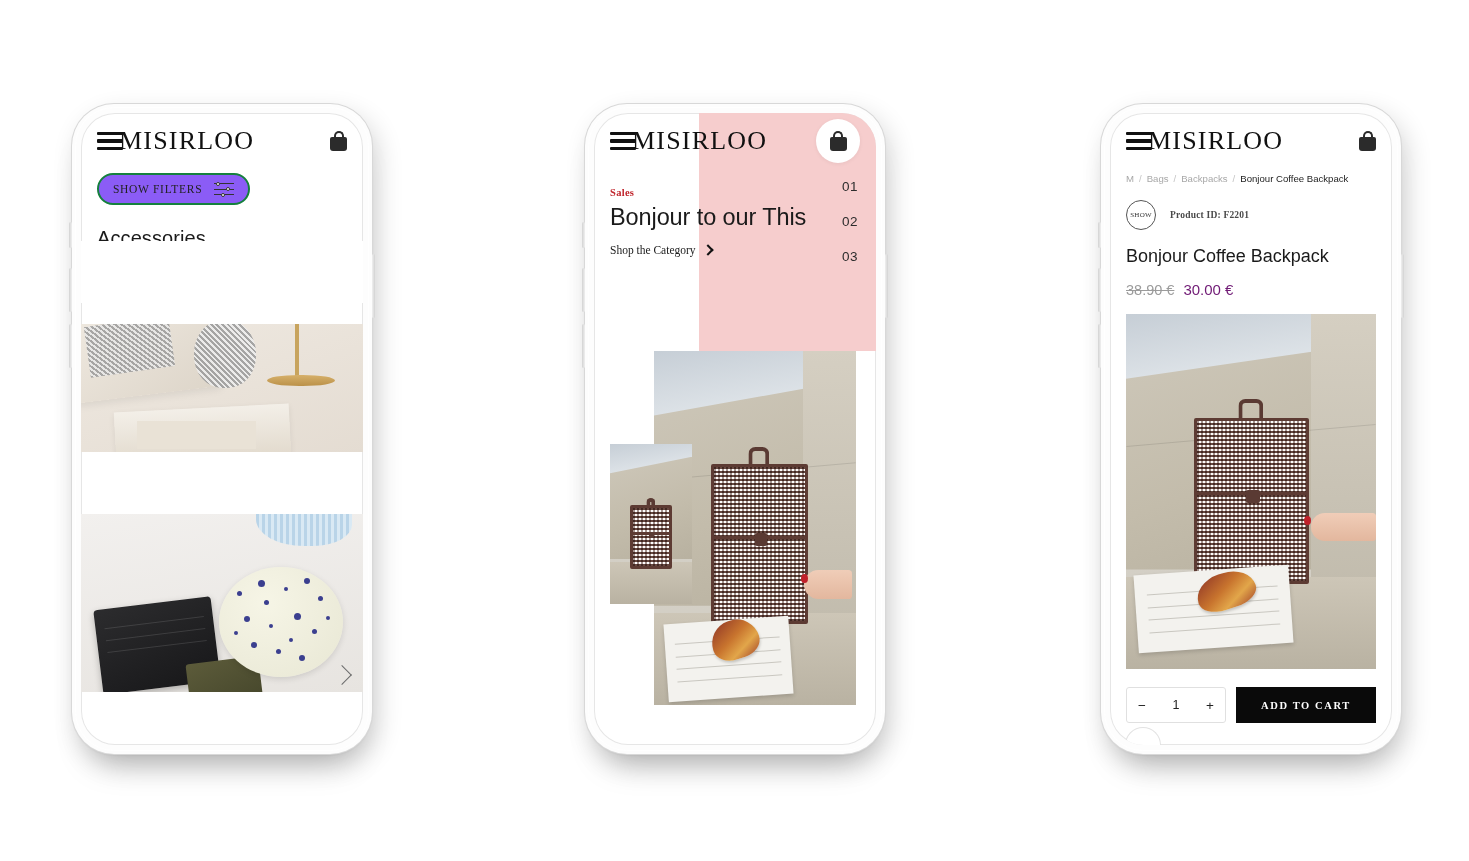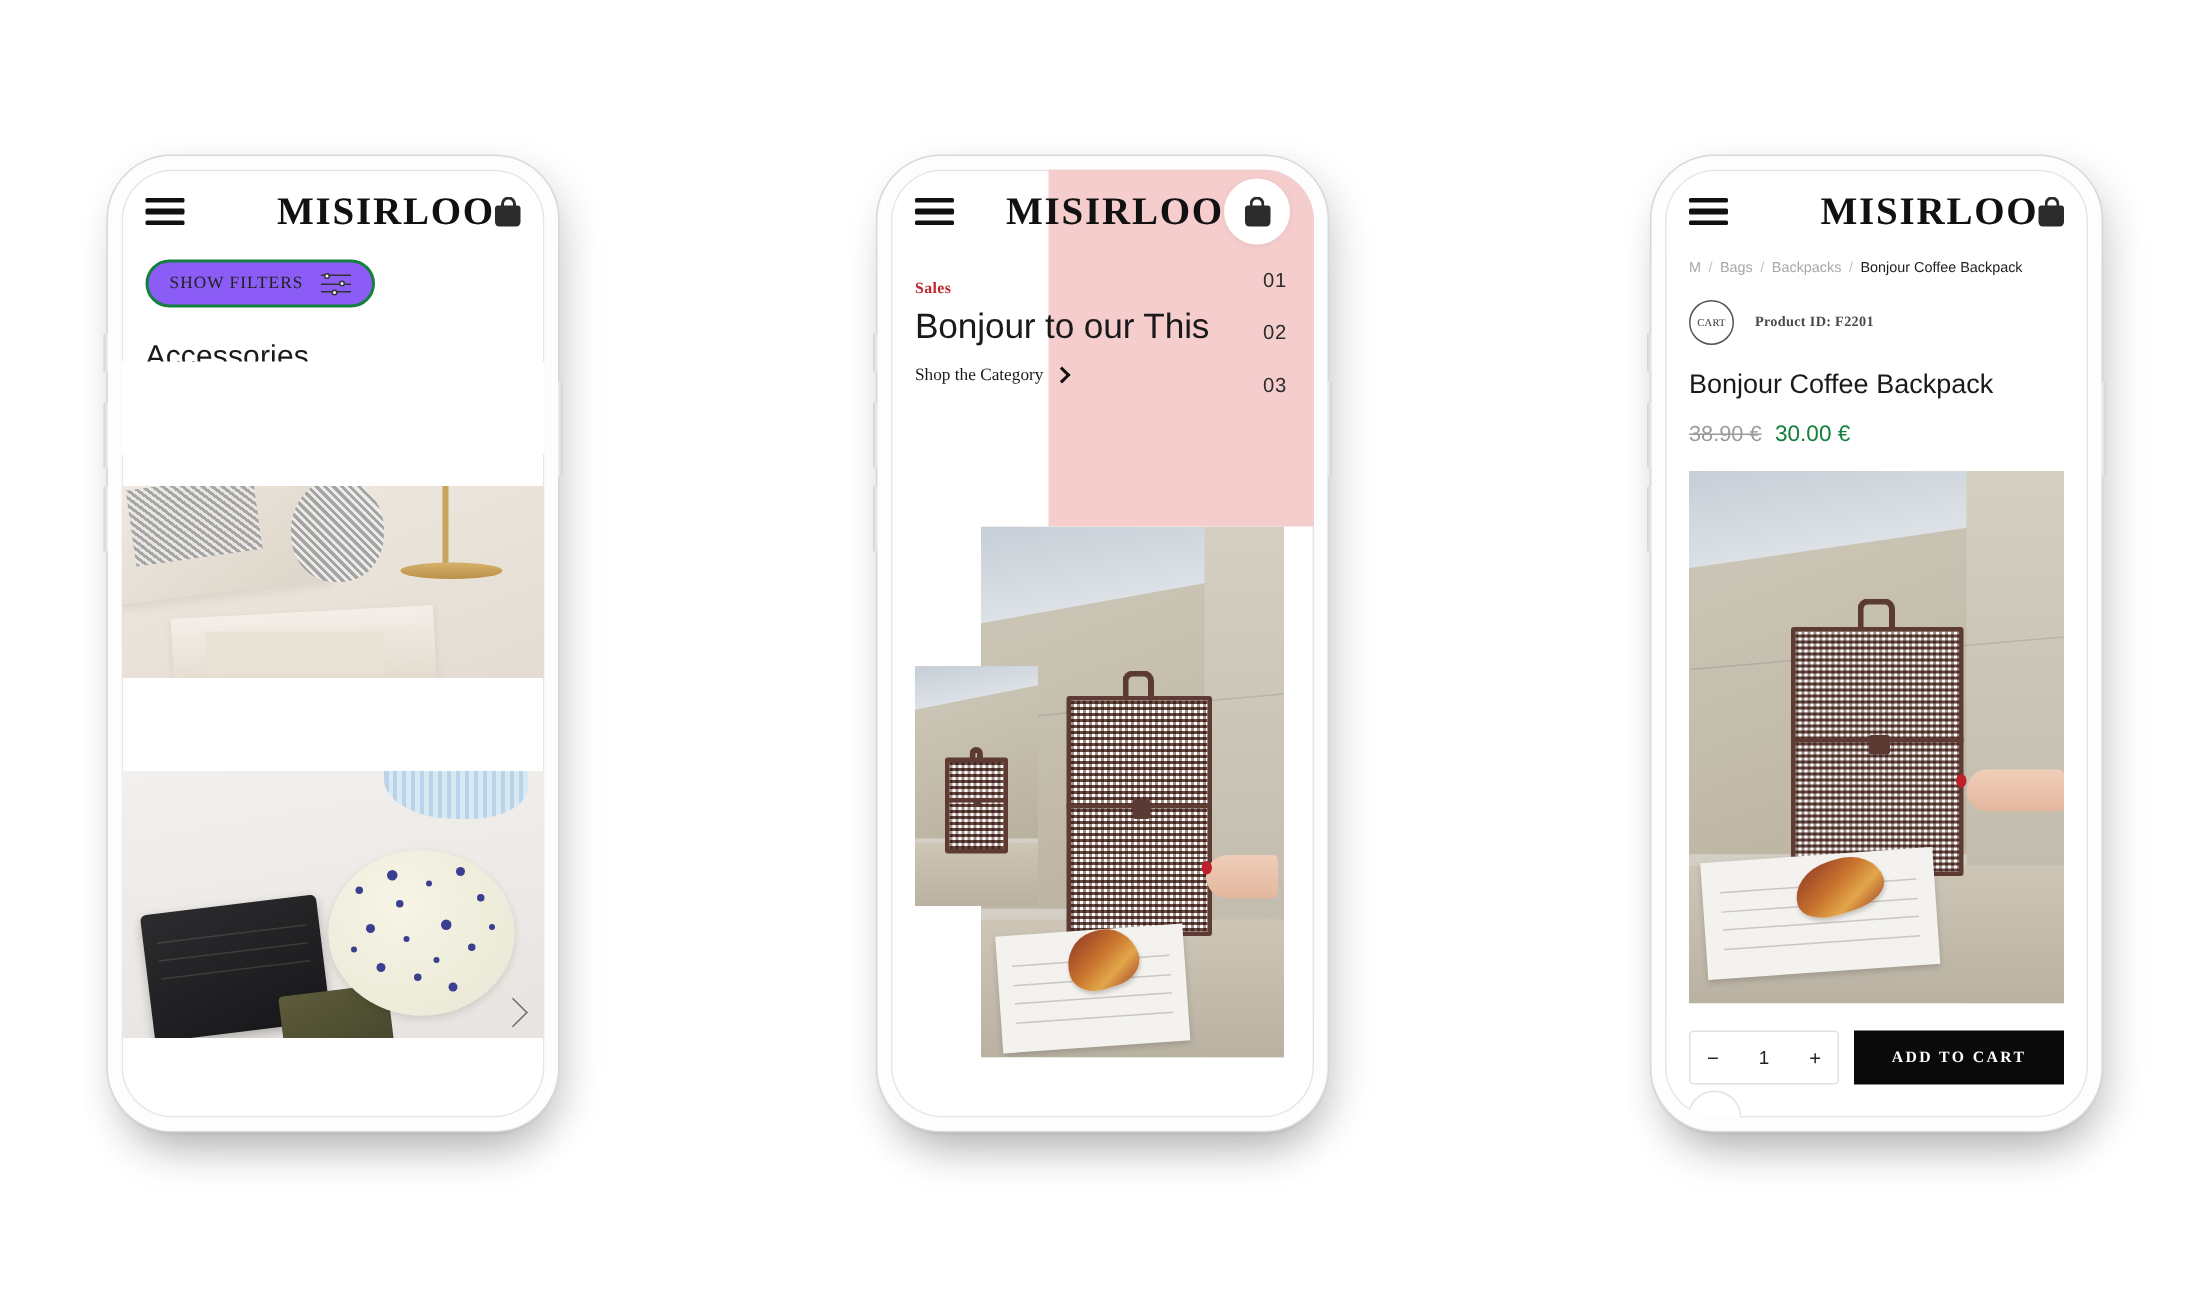--- a/index.html
+++ b/index.html
@@ -51,23 +51,23 @@
   #phone3 { left: 1101px; top: 104px; }
 
   
   .appbar{
     position:relative; height:56px; display:flex; align-items:center;
     padding:0 16px; z-index:6;
   }
   .burger{ width:26px; display:flex; flex-direction:column; gap:4px; cursor:pointer; }
   .burger i{ display:block; height:3.4px; background:#111; border-radius:1px; }
   .brand{
-    flex:1; text-align:right;
+    flex:1; text-align:left;
     font-family:"Liberation Serif", serif;
-    font-size:26px; letter-spacing:1.2px; color:#111; font-weight:700;
+    font-size:26px; letter-spacing:1.2px; color:#111; font-weight:400;
     margin-left:-4px;
   }
   .bag-ico{ width:17px; height:20px; position:relative; cursor:pointer; }
   .bag-ico .body{
     position:absolute; bottom:0; left:0; width:17px; height:14px;
     background:#2b2b2b; border-radius:2px 2px 3px 3px;
   }
   .bag-ico .handle{
     position:absolute; top:0; left:3.5px; width:10px; height:9px;
     border:2.2px solid #2b2b2b; border-bottom:none; border-radius:6px 6px 0 0;
@@ -168,21 +168,21 @@
   .badge-row{ display:flex; align-items:center; gap:14px; margin-top:16px; }
   .vegan{
     width:30px; height:30px; border-radius:50%; border:1px solid #555;
     display:flex; align-items:center; justify-content:center;
     font-family:"Liberation Serif", serif; font-size:7px; letter-spacing:.2px; color:#333;
   }
   .pid{ font-family:"Liberation Serif", serif; font-size:9.5px; color:#4a4a4a; letter-spacing:.2px;font-weight:bold; }
   .p3-title{ font-size:18px; color:#1a1a1a; margin-top:16px; font-weight:400; }
   .price-row{ display:flex; align-items:baseline; gap:9px; margin-top:14px; }
   .old-price{ font-size:14.5px; color:#9b9b9b; text-decoration:line-through; }
-  .new-price{ font-size:15px; color:#15803d; }
+  .new-price{ font-size:15px; color:#701a75; }
   .p3-photo{ position:relative; margin-top:16px; width:100%; height:355px; overflow:hidden; }
   .buy-row{ display:flex; align-items:center; gap:10px; margin-top:18px; }
   .qty{
     display:flex; align-items:center; justify-content:space-between;
     width:100px; height:36px; border:1px solid #e0e0e0; border-radius:3px; padding:0 11px;
     background:#fff;
   }
   .qty span{ font-size:13.5px; color:#222; cursor:pointer; user-select:none; }
   .qty .num{ font-size:12.5px; color:#222; cursor:text; }
   .atc{
@@ -475,21 +475,21 @@
           <span class="c">M</span>
           <span class="sep">/</span>
           <span class="c">Bags</span>
           <span class="sep">/</span>
           <span class="c">Backpacks</span>
           <span class="sep">/</span>
           <span class="cur">Bonjour Coffee Backpack</span>
         </div>
 
         <div class="badge-row">
-          <div class="vegan">CART</div>
+          <div class="vegan">SHOW</div>
           <div class="pid">Product ID: F2201</div>
         </div>
 
         <div class="p3-title">Bonjour Coffee Backpack</div>
 
         <div class="price-row">
           <span class="old-price">38.90 €</span>
           <span class="new-price">30.00 €</span>
         </div>
 

